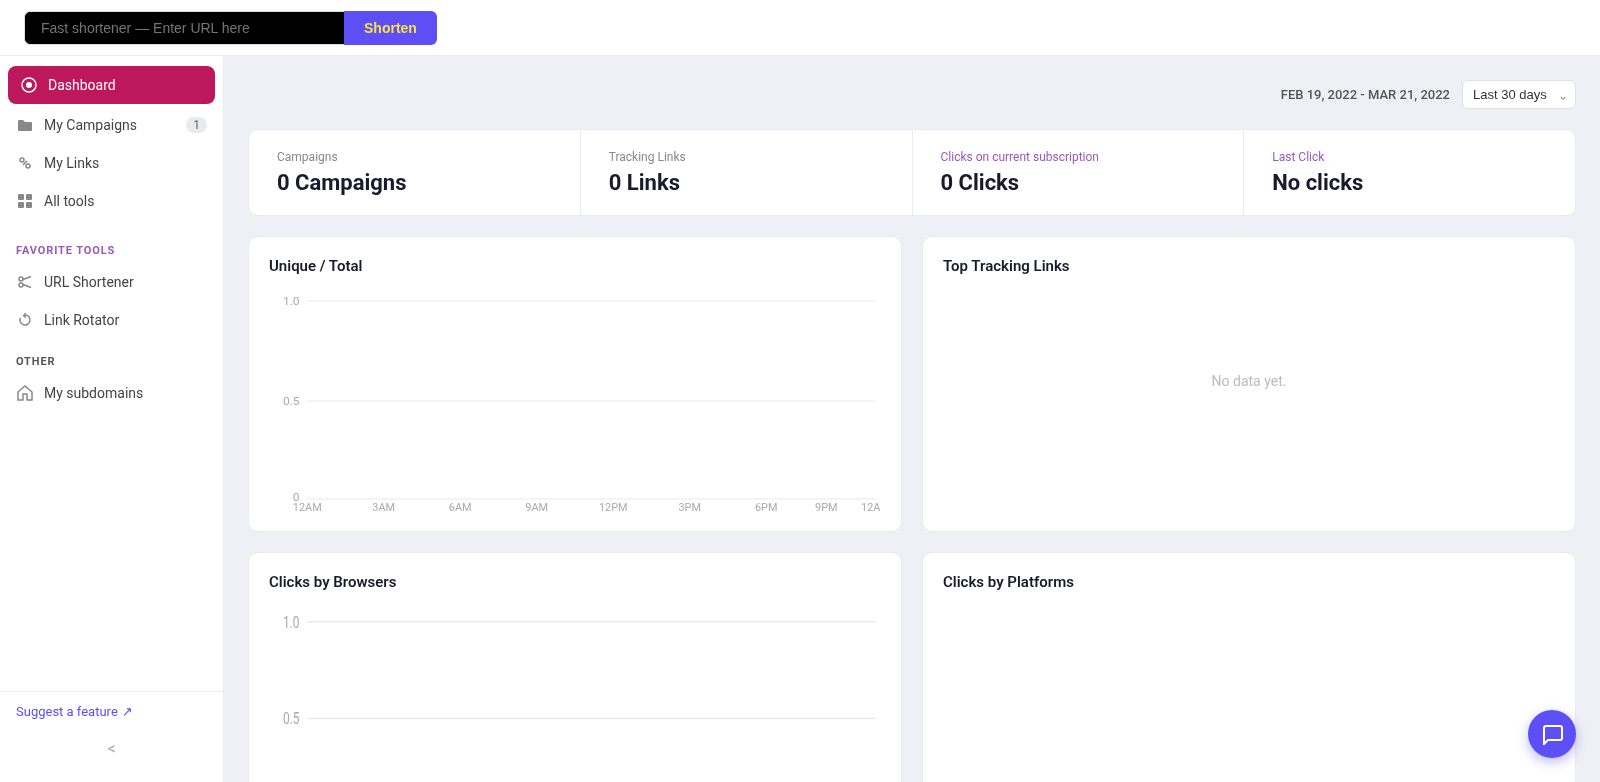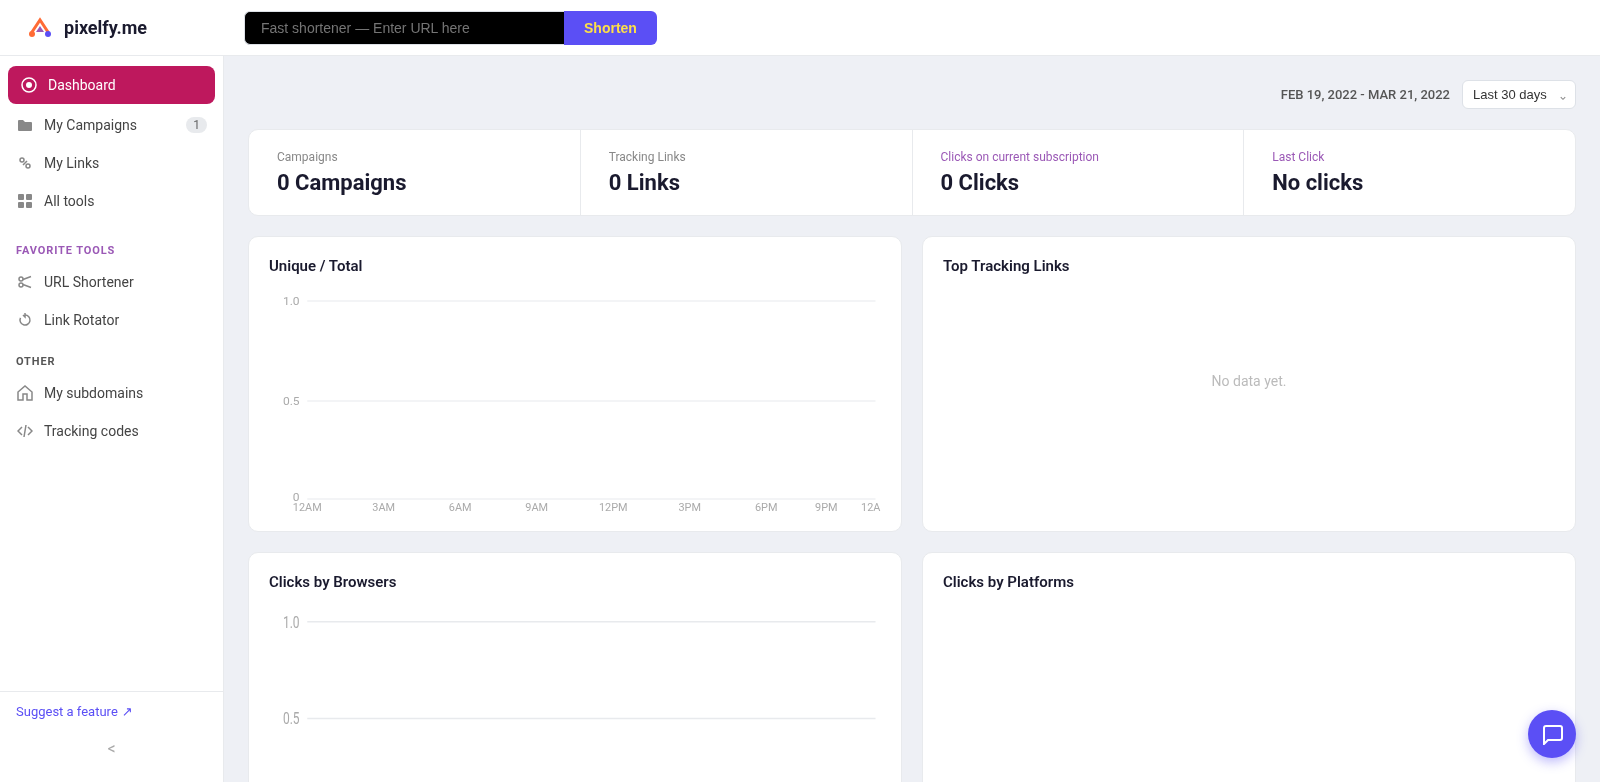--- a/index.html
+++ b/index.html
@@ -268,29 +268,20 @@
       justify-content: center;
       cursor: pointer;
       box-shadow: 0 4px 12px rgba(91,79,245,0.4);
     }
     .chat-bubble svg { color: #fff; }
   </style>
 </head>
 <body>
 
 <div class="topbar">
-  <div class="logo">
-    <svg class="logo-icon" viewBox="0 0 32 32" fill="none">
-      <path d="M8 20 L16 8 L24 20" stroke="#ff6b35" stroke-width="3" fill="none" stroke-linecap="round"></path>
-      <path d="M12 20 L16 14 L20 20" fill="#9b59b6"></path>
-      <circle cx="8" cy="22" r="3" fill="#ff6b35"></circle>
-      <circle cx="24" cy="22" r="3" fill="#5b4ff5"></circle>
-    </svg>
-    <span class="logo-text">pixelfy.me</span>
-  </div>
   <div class="url-bar">
     <input class="url-input" type="text" placeholder="Fast shortener — Enter URL here" style="">
     <button class="shorten-btn">Shorten</button>
   </div>
 </div>
 
 <div class="layout">
 
   <aside class="sidebar">
     <nav class="sidebar-nav">
@@ -362,28 +353,20 @@
 
       <div class="sidebar-section-label" style="color:#555; font-size:11px; font-weight:700; letter-spacing:0.08em; padding:16px 16px 6px;">OTHER</div>
       <div class="sidebar-item">
         <span class="sidebar-icon">
           <svg width="16" height="16" viewBox="0 0 16 16" fill="none" stroke="#888" stroke-width="1.5">
               <path d="M1 7l7-6 7 6v8H10V9H6v6H1V7z"></path>
             </svg>
         </span>
         <span>My subdomains</span>
       </div>
-      <div class="sidebar-item">
-        <span class="sidebar-icon">
-          <svg width="16" height="16" viewBox="0 0 16 16" fill="none" stroke="#888" stroke-width="1.5">
-              <path d="M5 4L1 8l4 4M11 4l4 4-4 4M9 2l-2 12"></path>
-            </svg>
-        </span>
-        <span>Tracking codes</span>
-      </div>
     </nav>
 
     <div class="sidebar-footer">
       <div class="suggest-link">
         <span>Suggest a feature</span>
         <span>↗</span>
       </div>
     </div>
     <div class="collapse-btn">
       <span>&lt;</span>

